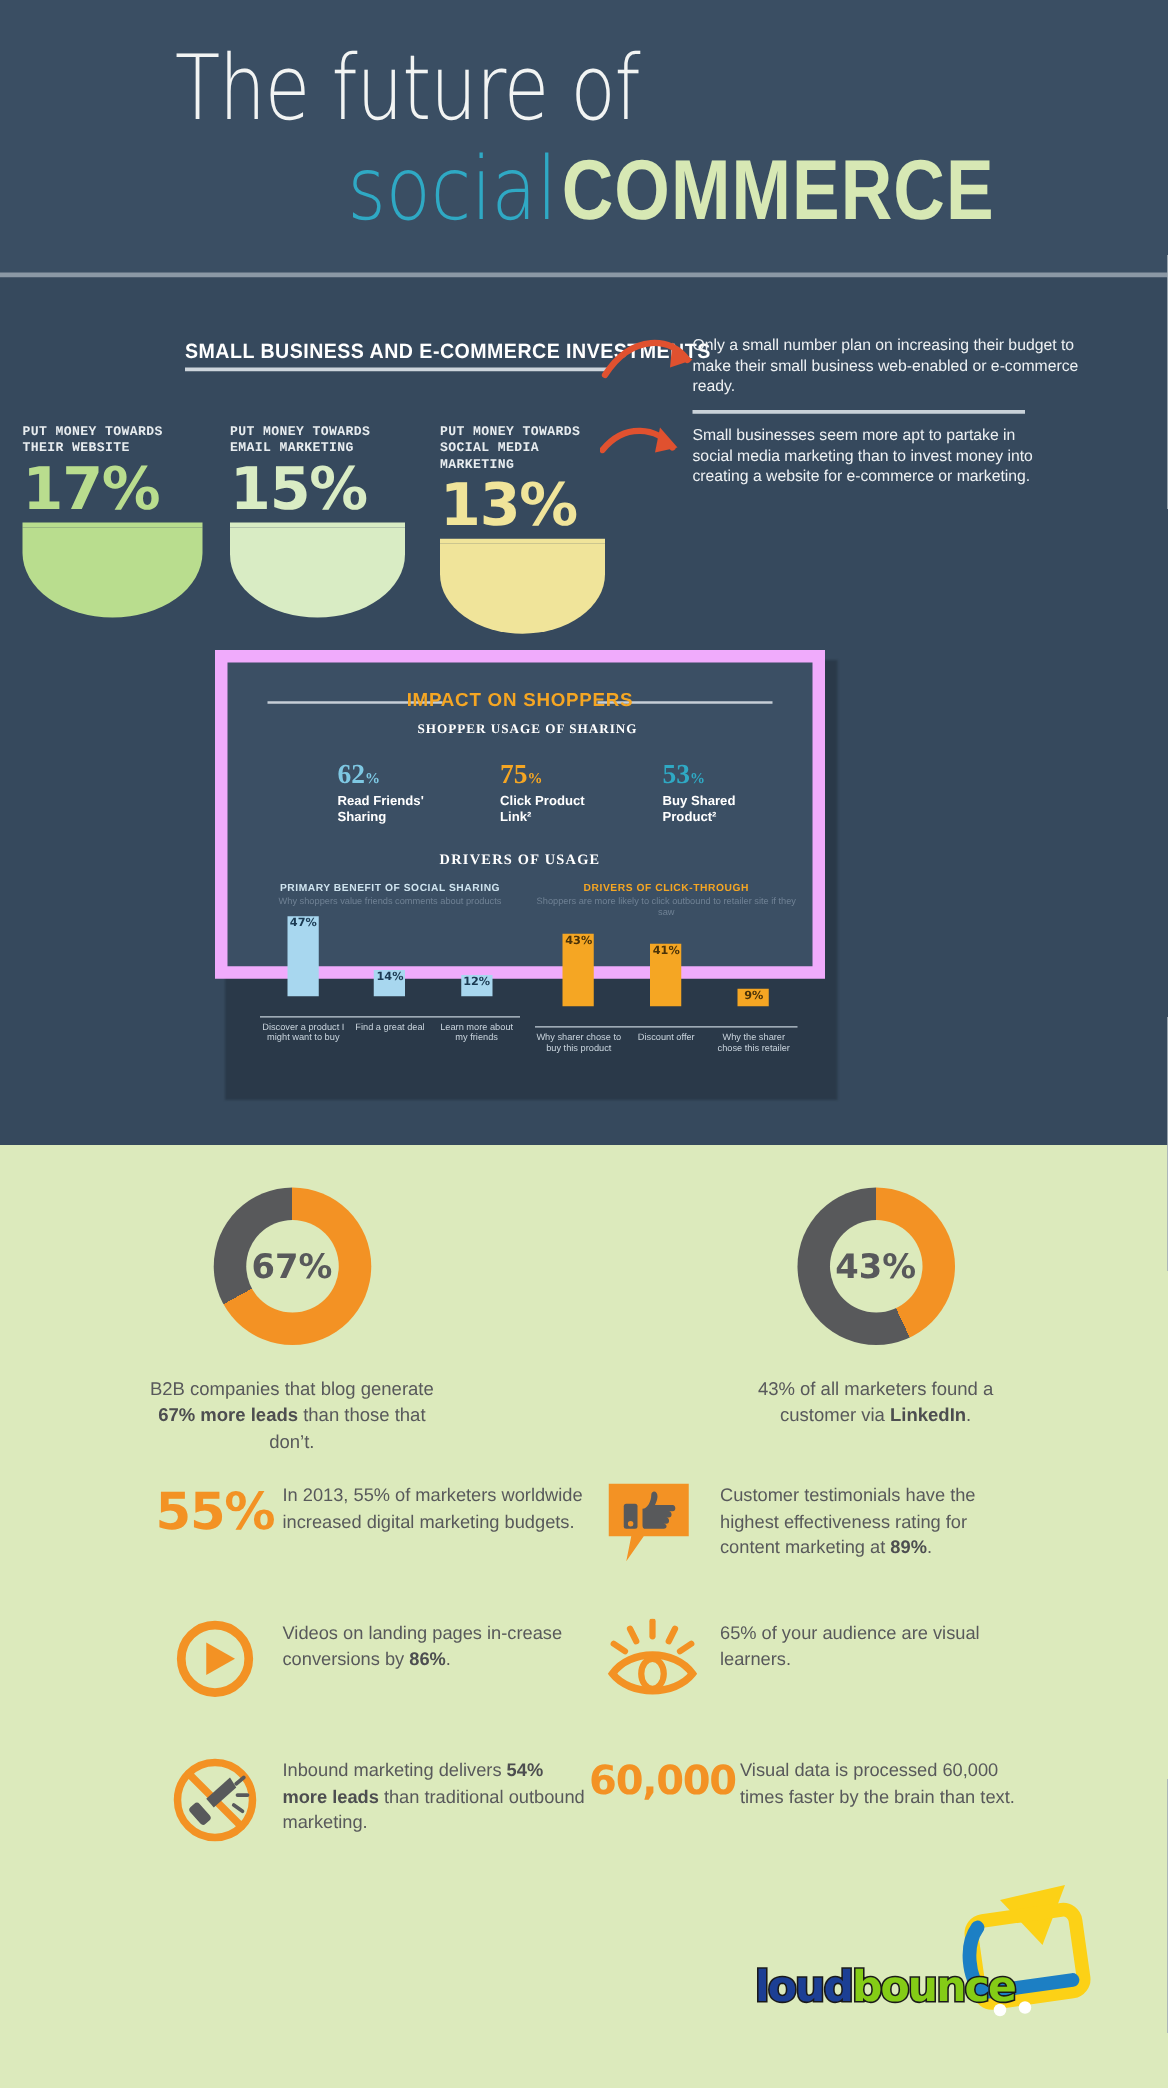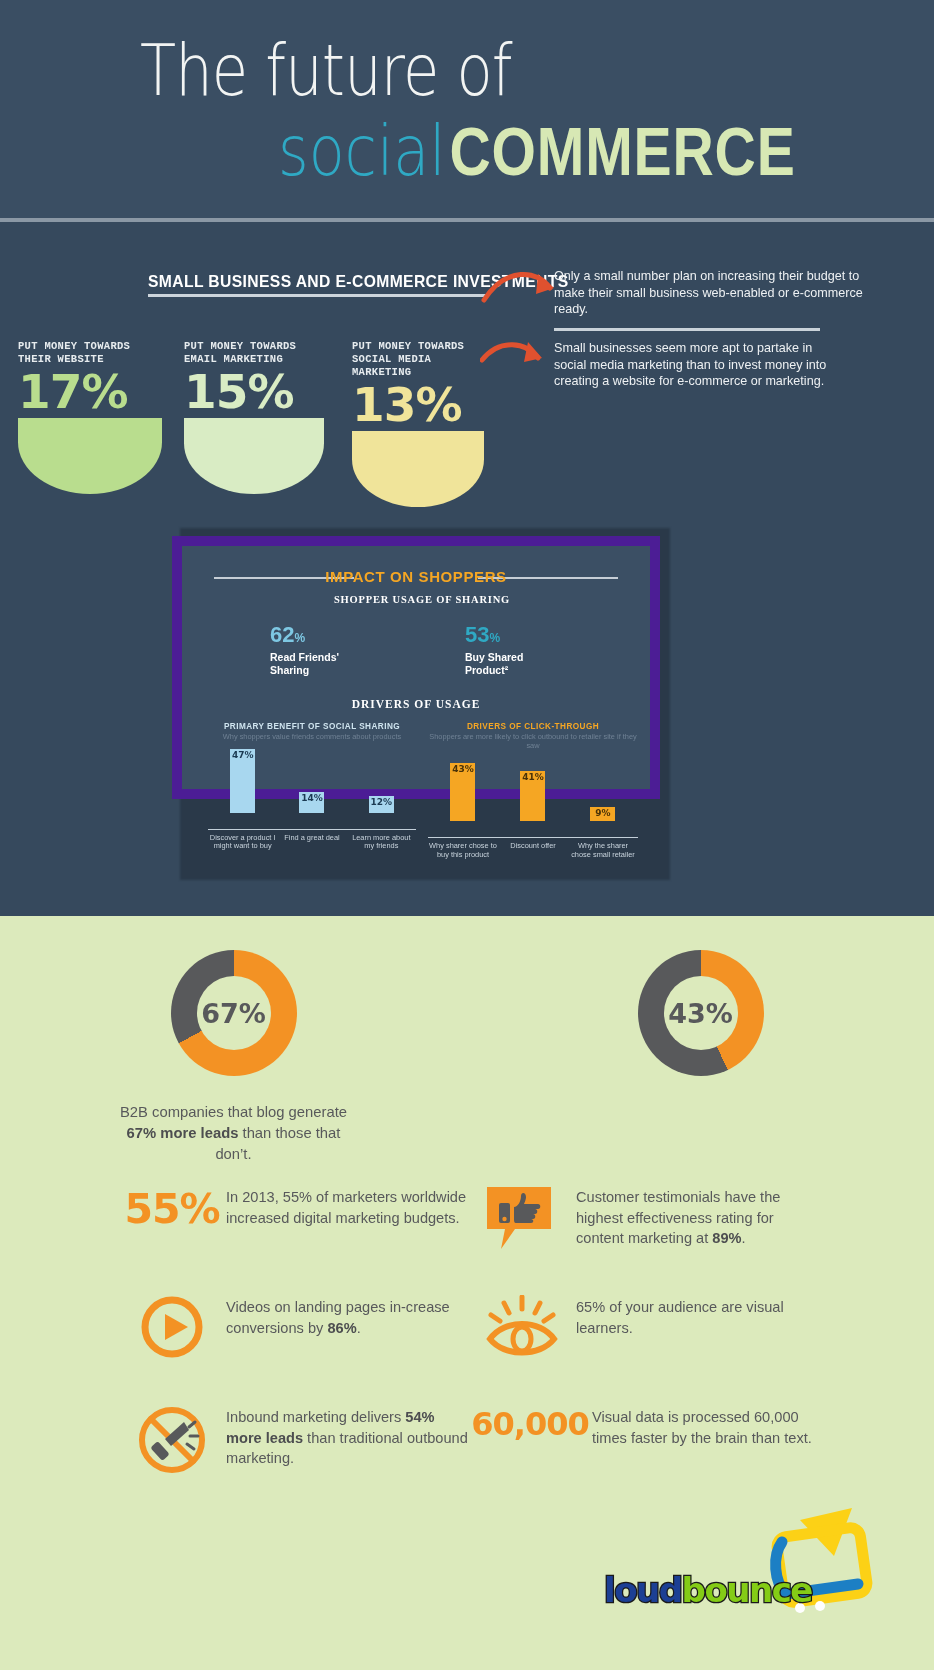--- a/index.html
+++ b/index.html
@@ -133,23 +133,22 @@
     position: absolute;
     left: 180px; top: 528px;
     width: 490px; height: 352px;
     background: rgba(20,28,36,0.35);
     filter: blur(1px);
   }
   .panel-outer {
     position: absolute;
     left: 172px; top: 520px;
     width: 488px; height: 263px;
-    background: #4c1d95;
+    background: #f0abfc;
     padding: 10px;
-    margin-top: 16px;
   }
   .panel-inner {
     position: relative;
     width: 100%; height: 100%;
     background: #3b4f64;
   }
   .impact-head-wrap {
     position: absolute;
     left: 0; top: 22px;
     width: 100%;
@@ -189,21 +188,21 @@
     position: absolute;
     left: 0; top: 78px;
     width: 100%;
     display: flex;
   }
   .usage-item { flex: 1; padding-left: 10px; }
   .usage-item.i1 { margin-left: 78px; }
   .usage-pct {
     font-size: 22px;
     font-weight: 700;
-    font-family: Liberation Sans, sans-serif;
+    font-family: Liberation Serif, serif;
     line-height: 22px;
   }
   .usage-pct .sm { font-size: 12px; }
   .usage-cap {
     margin-top: 2px;
     font-size: 10.5px;
     font-weight: 700;
     line-height: 12.5px;
     color: #ffffff;
     font-family: "Liberation Sans", sans-serif;
@@ -458,20 +457,29 @@
       <div class="impact-sub">SHOPPER USAGE OF SHARING</div>
 
       <div class="usage-row">
         <div class="usage-item i1">
           <div class="usage-pct" style="color:#7ec8e3;">
             <span>62</span><span class="sm">%</span>
           </div>
           <div class="usage-cap">
             <div>Read Friends'</div>
             <div>Sharing</div>
+          </div>
+        </div>
+        <div class="usage-item">
+          <div class="usage-pct" style="color:#f5a623;">
+            <span>75</span><span class="sm">%</span>
+          </div>
+          <div class="usage-cap">
+            <div>Click Product</div>
+            <div>Link²</div>
           </div>
         </div>
         <div class="usage-item">
           <div class="usage-pct" style="color:#2fa9c4;">
             <span>53</span><span class="sm">%</span>
           </div>
           <div class="usage-cap">
             <div>Buy Shared</div>
             <div>Product²</div>
           </div>
@@ -527,40 +535,41 @@
             <div class="bar-col">
               <div class="bar orange" style="height:17%;">
                 <span class="bar-val">9%</span>
               </div>
             </div>
           </div>
         </div>
         <div class="axis-labels">
           <div class="axis-label">Why sharer chose to buy this product</div>
           <div class="axis-label">Discount offer</div>
-          <div class="axis-label">Why the sharer chose small retailer</div>
+          <div class="axis-label">Why the sharer chose this retailer</div>
         </div>
       </div>
 
     </div>
   </div>
 
   <div class="light-section"></div>
 
   <div class="donut-row">
     <div class="donut-col">
       <div class="donut" style="background: conic-gradient(#f39224 0 67%, #58595b 67% 100%);">
         <div class="donut-hole">67%</div>
       </div>
       <div class="donut-cap">B2B companies that blog generate <b>67% more leads</b> than those that don’t.</div>
     </div>
     <div class="donut-col">
       <div class="donut" style="background: conic-gradient(#f39224 0 43%, #58595b 43% 100%);">
         <div class="donut-hole">43%</div>
       </div>
+      <div class="donut-cap">43% of all marketers found a customer  via <b>LinkedIn</b>.</div>
     </div>
   </div>
 
   <div class="stats">
 
     <div class="stat-row">
       <div class="stat-cell">
         <div class="stat-icon">
           <span class="stat-bignum">55%</span>
         </div>

